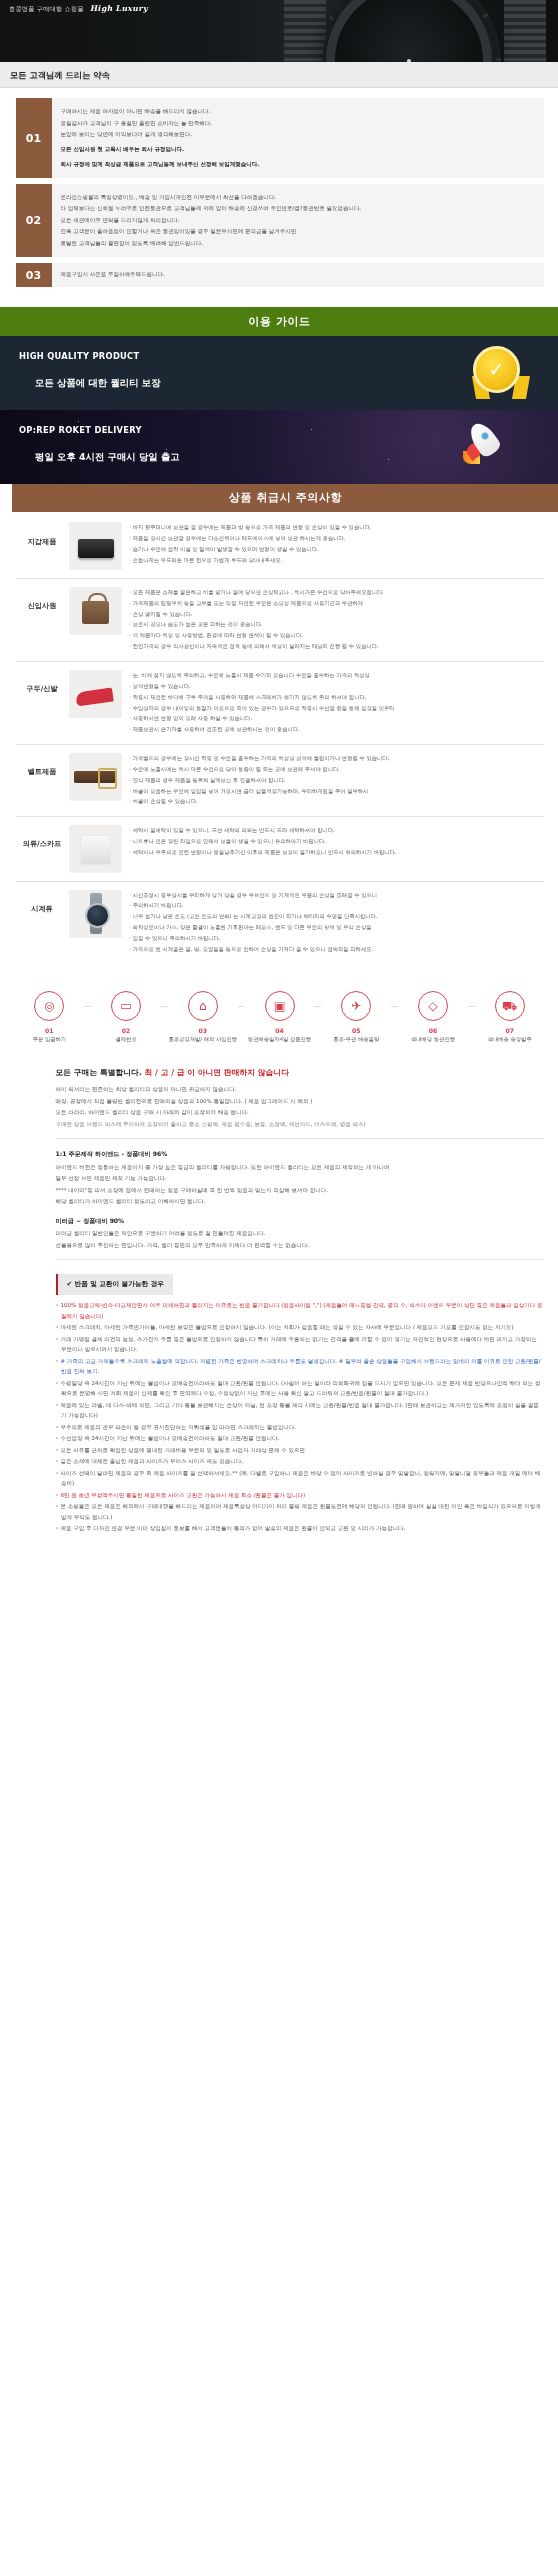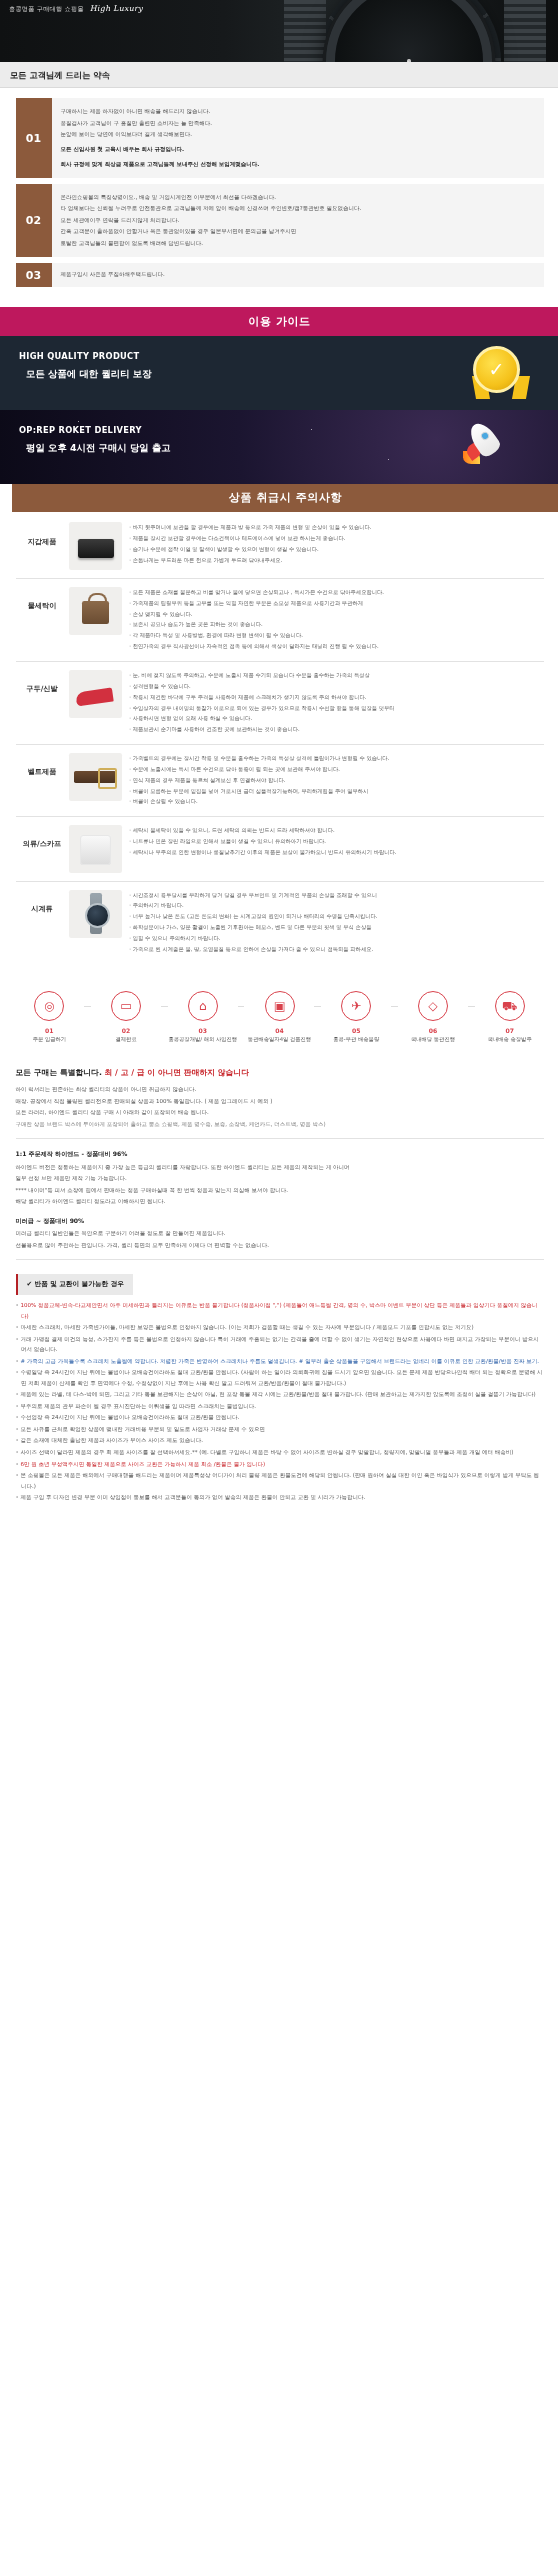--- a/index.html
+++ b/index.html
@@ -19,21 +19,21 @@
     height:62px;
     background:linear-gradient(90deg,#0f1112 0%,#16191b 40%,#202527 60%,#0d0f10 100%);
     overflow:hidden;
   }
   .hero-top {
     position:absolute; top:4.4px; left:9px;
     font-size:6.1px; color:#dcdcdc; letter-spacing:0.3px;
   }
   .hero-top .lux {
     font-family:"DejaVu Serif","Liberation Serif",serif;
-    font-size:7.8px; color:#ffffff; margin-left:4.4px; font-style:italic;
+    font-size:7.8px; color:#ffffff; margin-left:4.4px; font-style:italic;font-weight:bold;
   }
   .hero-watch {
     position:absolute; right:67px; top:-22px;
     width:166px; height:166px; border-radius:50%;
     background:
       radial-gradient(circle at 50% 45%, #1d2124 0%, #101314 55%, #05070a 100%);
     border:9px solid #2e3337;
     box-shadow:0 0 0 3.3px #191c1e, 0 0 22px rgba(0,0,0,.8);
   }
   .hero-watch:before{
@@ -90,37 +90,37 @@
     display:flex; align-items:center; justify-content:center;
     font-family:"DejaVu Sans","Liberation Sans",sans-serif;
   }
   .prow .body{ padding:7.8px 9px; font-size:5.5px; line-height:1.9; color:#4a4a4a; }
   .prow .body p{ margin:0 0 1.1px; }
   .prow .body p.em{ color:#222; font-weight:bold; margin-top:4.4px; }
   .prow.small .body{ padding:6.7px 9px; }
 
   
   .sec-title{
-    background:#be185d; color:#fff;
+    background:#4d7c0f; color:#fff;
     text-align:center; font-size:11px; font-weight:bold;
     padding:6.7px 0; letter-spacing:0.6px;
   }
   .sec-title.brown{ background:#8c5a3c;margin-left:12px; }
 
   
   .guide-card{
     position:relative; overflow:hidden;
     height:74px; color:#fff; padding:15.5px 0 0 19px;
   }
   .guide-card.dark{ background:#1d2733; }
   .guide-card.space{
     background:radial-gradient(circle at 78% 40%, #3a2a52 0%, #1b1530 45%, #0c0a18 100%);
   }
   .guide-card h3{ margin:0 0 4.4px; font-size:8.3px; font-weight:bold; letter-spacing:0.3px; }
-  .guide-card p{ margin:7px; font-size:9.4px; font-weight:bold; }
+  .guide-card p{ margin:16px; font-size:9.4px; font-weight:bold; }
   .badge-medal{
     position:absolute; right:39px; top:10px; width:47px; height:47px;
     border-radius:50%;
     background:radial-gradient(circle at 40% 35%, #ffe14d 0%, #f5c21b 60%, #d89e06 100%);
     border:3.3px solid #fff0a8;
     display:flex; align-items:center; justify-content:center;
     font-size:19px; color:#fff;
   }
   .badge-ribbon-l,.badge-ribbon-r{
     position:absolute; top:40px; width:14.4px; height:23px; background:#f5c21b;
@@ -210,21 +210,21 @@
     color:#d9424c; font-size:12.2px; line-height:1;
   }
   .step .n{ font-size:6.1px; color:#d9424c; font-weight:bold; margin-bottom:2.2px;}
   .step .t{ font-size:5.3px; color:#555; line-height:1.5; }
   .step:after{
     content:""; position:absolute; right:-3.3px; top:14.4px; width:6.7px; height:0.6px; background:#ddd;
   }
   .step:last-child:after{ display:none; }
 
   
-  .notice{ padding:2.2px 15.5px 11px; font-size:5.5px; color:#555; line-height:1.9; }
+  .notice{ padding:2.2px 15.5px 11px; font-size:5.5px; color:#555; line-height:1.9;margin-left:40px; }
   .notice .head{ font-size:7.8px; font-weight:bold; color:#222; margin:7.8px 0 3.3px; }
   .notice .head .red{ color:#c8252b; }
   .notice p{ margin:0 0 1.1px; }
   .notice .sub{ font-size:6.1px; font-weight:bold; color:#222; margin:7.8px 0 2.2px; }
   .notice .gray{ color:#7a7a7a; }
   .divider{ height:0.6px; background:#e2e2e2; margin:9px 0; }
 
   .ribbon{
     display:inline-block; background:#e9e9e9; border-left:2.2px solid #b42025;
     padding:3.9px 9px; font-size:6.7px; font-weight:bold; color:#222; margin:5.5px 0 5.5px;
@@ -321,21 +321,21 @@
       <div class="thumb th-wallet"></div>
       <div class="txt">
         <p>· 바지 뒷주머니에 보관을 할 경우에는 제품과 방 등으로 가죽 제품의 변형 및 손상이 있을 수 있습니다.</p>
         <p>· 제품을 장시간 보관할 경우에는 다소건책이나 테드에이스에 넣어 보관 하시는게 좋습니다.</p>
         <p>· 습기나 수분에 접착 이얼 및 탈색이 발생할 수 있으며 변형이 생길 수 있습니다.</p>
         <p>· 손톱나게는 부드러운 마른 천으로 가볍게 두드려 닦아내주세요.</p>
       </div>
     </div>
 
     <div class="care-row">
-      <div class="label">물세탁이</div>
+      <div class="label">신입사원</div>
       <div class="thumb th-bag"></div>
       <div class="txt">
         <p>· 모든 제품은 소재를 불문하고 비를 맞거나 물에 닿으면 손상되고나 , 특시가믄 수건으로 닦아주세요합니다.</p>
         <p>· 가죽제품의 팀링부위 등을 고무를 또는 익힐 자연한 부분은 소모성 제품으로 사용기간과 무관하게</p>
         <p>· 손상 맺지될 수 있습니다.</p>
         <p>· 보존시 공묘나 습도가 높은 곳은 피하는 것이 좋습니다.</p>
         <p>· 각 제품마다 특성 및 사용방법, 환경에 따라 변형 변색이 될 수 있습니다.</p>
         <p>· 천연가죽의 경우 직사광선이나 자속적인 접촉 등에 의해서 색상이 달라지는 태닝리 진행 될 수 있습니다.</p>
       </div>
     </div>

